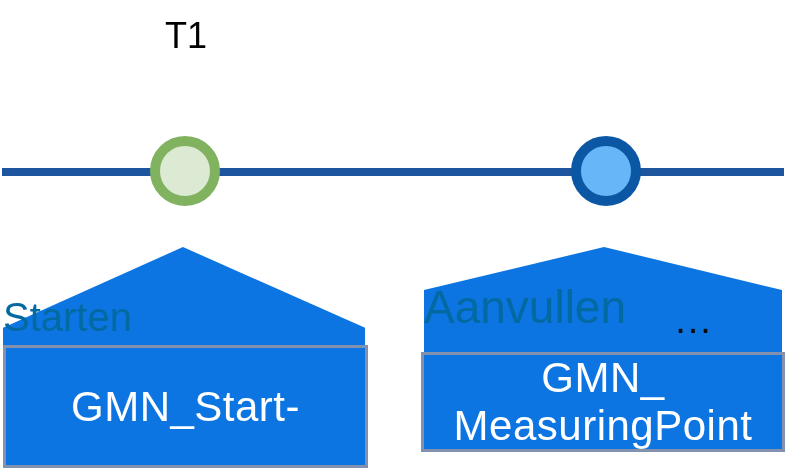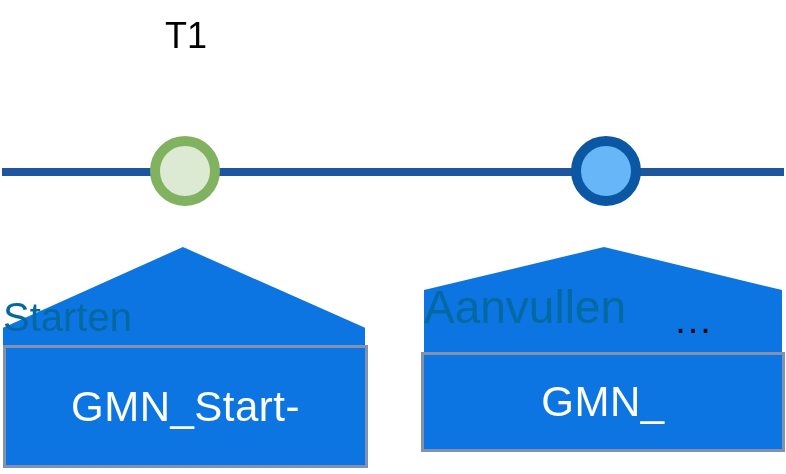--- a/index.html
+++ b/index.html
@@ -78,15 +78,16 @@
   <div class="banner banner-right"></div>
   <div class="action-label action-label-right">Aanvullen</div>
   <div class="truncation-dots">...</div>
 
   <div class="module-box module-box-left">
     <div class="module-line">GMN_Start-</div>
   </div>
 
   <div class="module-box module-box-right">
     <div class="module-line">GMN_</div>
+    <div class="module-line">MeasuringPoint</div>
   </div>
 
 </div>
 
 </body></html>

